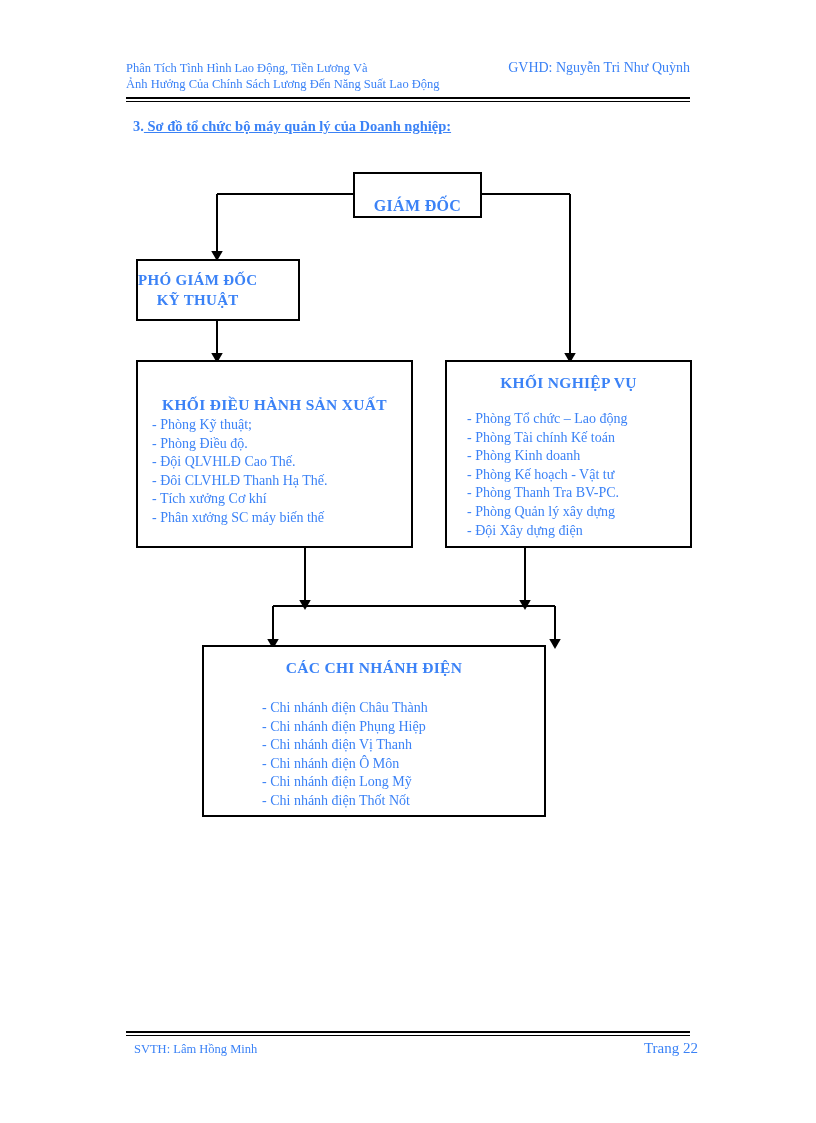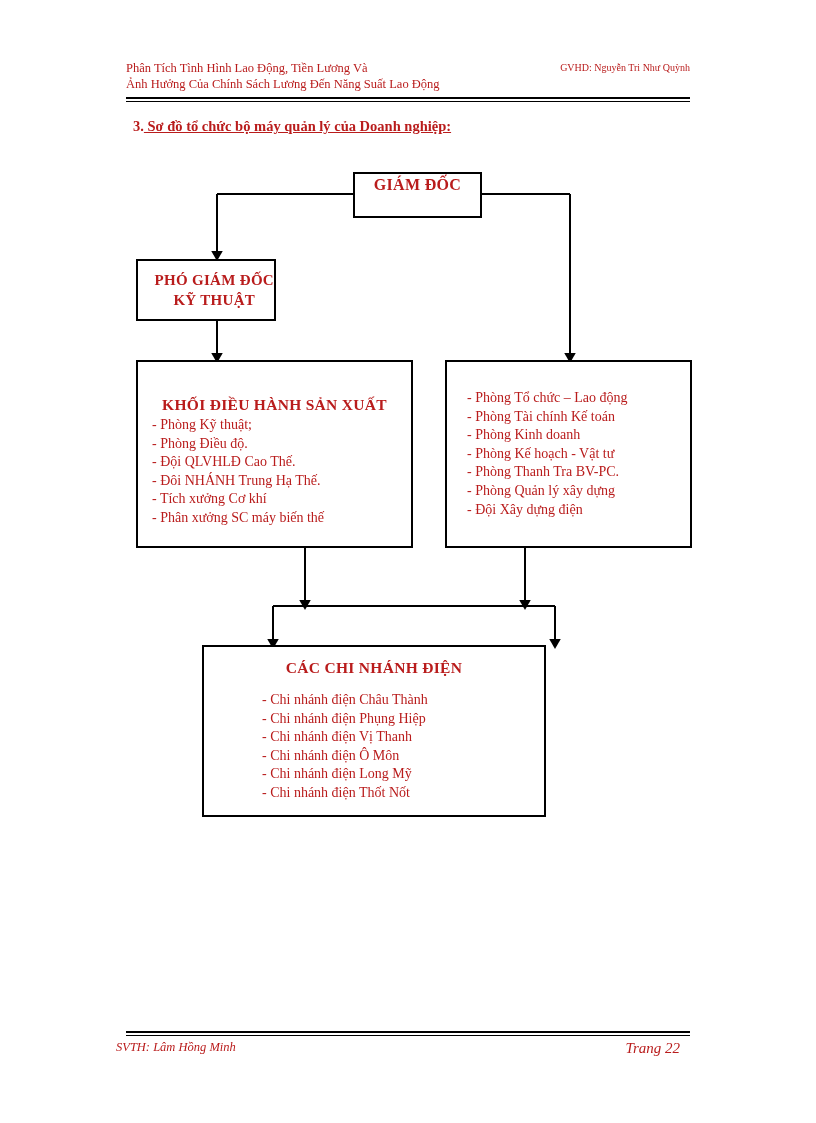--- a/index.html
+++ b/index.html
@@ -6,21 +6,21 @@
     margin: 0;
     padding: 0;
     background: #ffffff;
   }
   .page {
     position: relative;
     width: 816px;
     height: 1123px;
     background: #ffffff;
     font-family: "Liberation Serif", "DejaVu Serif", serif;
-    color: #b91c1c;
+    color: #3b82f6;
     overflow: hidden;
   }
 
   
   .header {
     position: absolute;
     left: 126px;
     top: 60px;
     width: 564px;
   }
@@ -28,21 +28,21 @@
     display: flex;
     justify-content: space-between;
     align-items: flex-start;
   }
   .header-left {
     font-size: 12.5px;
     line-height: 16px;
     white-space: pre-line;
   }
   .header-right {
-    font-size: 10px;
+    font-size: 14px;
     line-height: 16px;
     white-space: nowrap;
     padding-top: 0px;
     margin-left: 16px;
   }
   .header-rule {
     position: absolute;
     left: 126px;
     top: 97px;
     width: 564px;
@@ -89,27 +89,27 @@
     letter-spacing: 0.3px;
   }
   .node-list {
     font-size: 14px;
     line-height: 18.6px;
   }
   .node-list div { white-space: nowrap; }
 
   #node-director {
     left: 353px; top: 172px; width: 129px; height: 46px;
-    display: flex; align-items: flex-start; justify-content: center;
+    display: flex; align-items: flex-end; justify-content: center;
   }
   #node-director .node-title { font-size: 16px; }
 
   #node-deputy {
-    left: 136px; top: 259px; width: 140px; height: 62px;
-    display: flex; align-items: center; justify-content: flex-end;
+    left: 136px; top: 259px; width: 164px; height: 62px;
+    display: flex; align-items: center; justify-content: flex-start;
   }
   #node-deputy .node-title { font-size: 15px; line-height: 20px; }
 
   #node-production {
     left: 136px; top: 360px; width: 277px; height: 188px;
     padding: 8px 0 0 0;
   }
   #node-production .node-title { padding: 0 16px; margin-top: 24px; }
   #node-production .node-list { margin-top: 1px; padding-left: 14px; }
 
@@ -118,41 +118,40 @@
     padding: 10px 0 0 0;
   }
   #node-operations .node-title { padding: 0 10px; }
   #node-operations .node-list { margin-top: 17px; padding-left: 20px; }
 
   #node-branches {
     left: 202px; top: 645px; width: 344px; height: 172px;
     padding: 10px 0 0 0;
   }
   #node-branches .node-title { padding: 0 10px; }
-  #node-branches .node-list { margin-top: 13px; padding-left: 58px; }
+  #node-branches .node-list { margin-top: 21px; padding-left: 58px; }
 
   
   .footer-rule {
     position: absolute;
     left: 126px;
     top: 1031px;
     width: 564px;
     border-top: 2.5px solid #000;
     border-bottom: 1px solid #000;
     height: 2px;
   }
   .footer {
     position: absolute;
-    left: 116px;
+    left: 134px;
     top: 1040px;
     width: 564px;
     display: flex;
     justify-content: space-between;
-    align-items: flex-start;
-    font-style: italic;
+    align-items: flex-end;
   }
   .footer-left { font-size: 12.5px; }
   .footer-right { font-size: 15px; }
 </style>
 </head>
 <body>
 
 <div class="page">
 
   <div class="header">
@@ -206,27 +205,28 @@
     <div class="node-title" style="white-space: pre-line;">PHÓ GIÁM ĐỐC
 KỸ THUẬT</div>
   </div>
 
   <div class="node" id="node-production">
     <div class="node-title">KHỐI ĐIỀU HÀNH SẢN XUẤT</div>
     <div class="node-list">
       <div>- Phòng Kỹ thuật;</div>
       <div>- Phòng Điều độ.</div>
       <div>- Đội QLVHLĐ Cao Thế.</div>
-      <div>- Đôi NHÁNH Trung Hạ Thế.</div>
+      <div>- Đôi CLVHLĐ Thanh Hạ Thế.</div>
       <div>- Tích xưởng Cơ khí</div>
       <div>- Phân xưởng SC máy biến thế</div>
     </div>
   </div>
 
   <div class="node" id="node-operations">
+    <div class="node-title">KHỐI NGHIỆP VỤ</div>
     <div class="node-list">
       <div>- Phòng Tổ chức – Lao động</div>
       <div>- Phòng Tài chính Kế toán</div>
       <div>- Phòng Kinh doanh</div>
       <div>- Phòng Kế hoạch - Vật tư</div>
       <div>- Phòng Thanh Tra BV-PC.</div>
       <div>- Phòng Quản lý xây dựng</div>
       <div>- Đội Xây dựng điện</div>
     </div>
   </div>

